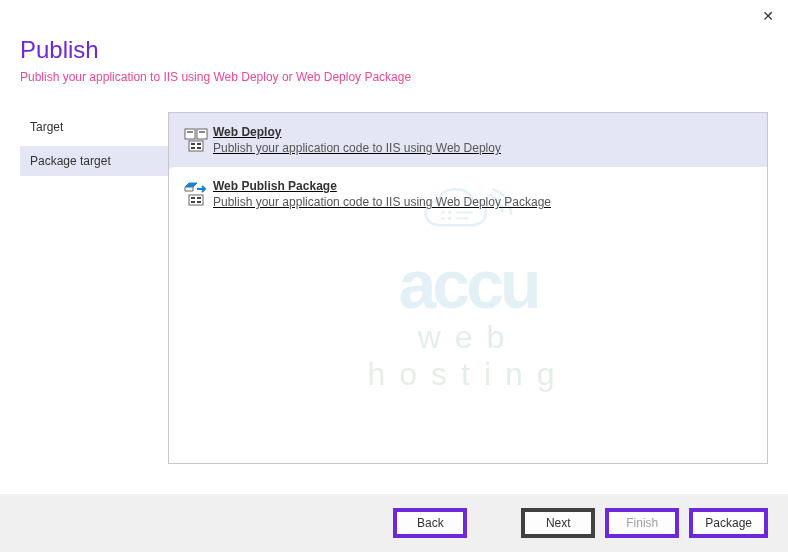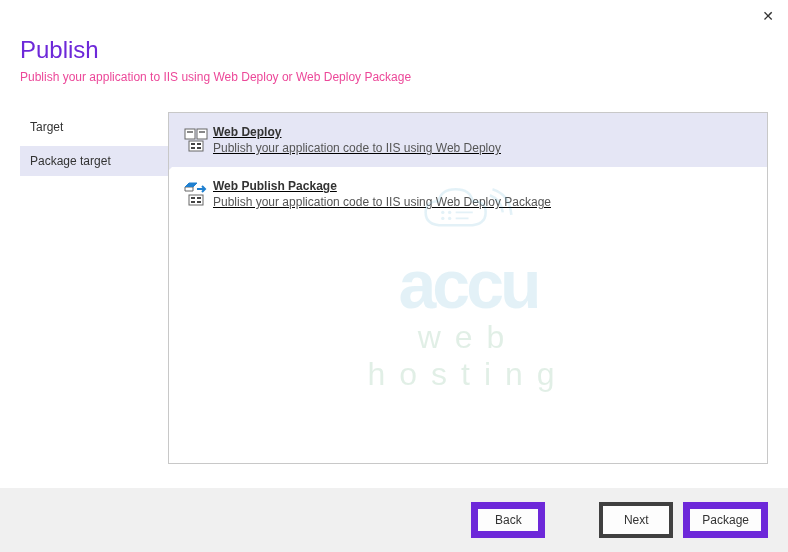--- a/index.html
+++ b/index.html
@@ -146,21 +146,21 @@
       padding: 14px 20px;
       display: flex;
       justify-content: flex-end;
       gap: 10px;
     }
     .btn {
       min-width: 74px;
       padding: 4px 12px;
       font-size: 12px;
       font-family: inherit;
-      border: 7px solid #6d28d9;
+      border: 4px solid #6d28d9;
       background: #fdfdfd;
       cursor: pointer;
       color: #333;
     }
     .btn:disabled {
       color: #a0a0a0;
       cursor: default;
     }
     .btn.primary {
       border: 4px solid #404040;
@@ -242,14 +242,15 @@
         <div class="option-title">Web Publish Package</div>
         <div class="option-desc">Publish your application code to IIS using Web Deploy Package</div>
       </div>
     </div>
   </div>
 </div>
 
 <div class="button-bar">
   <button class="btn">Back</button>
   <button class="btn primary">Next</button>
+  <button class="btn" disabled="">Finish</button>
   <button class="btn">Package</button>
 </div>
 
 </body></html>

